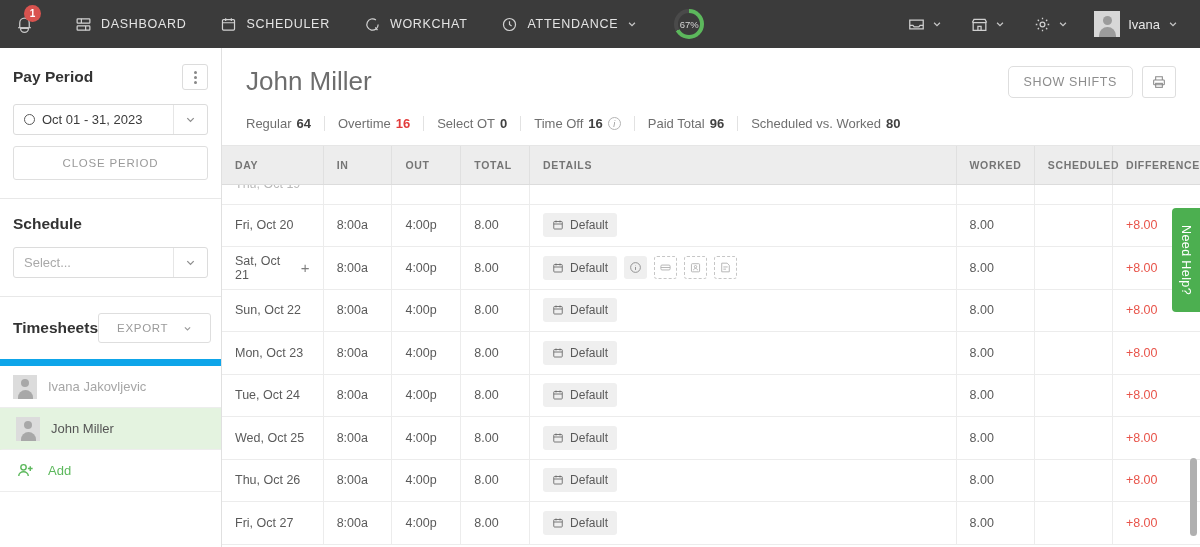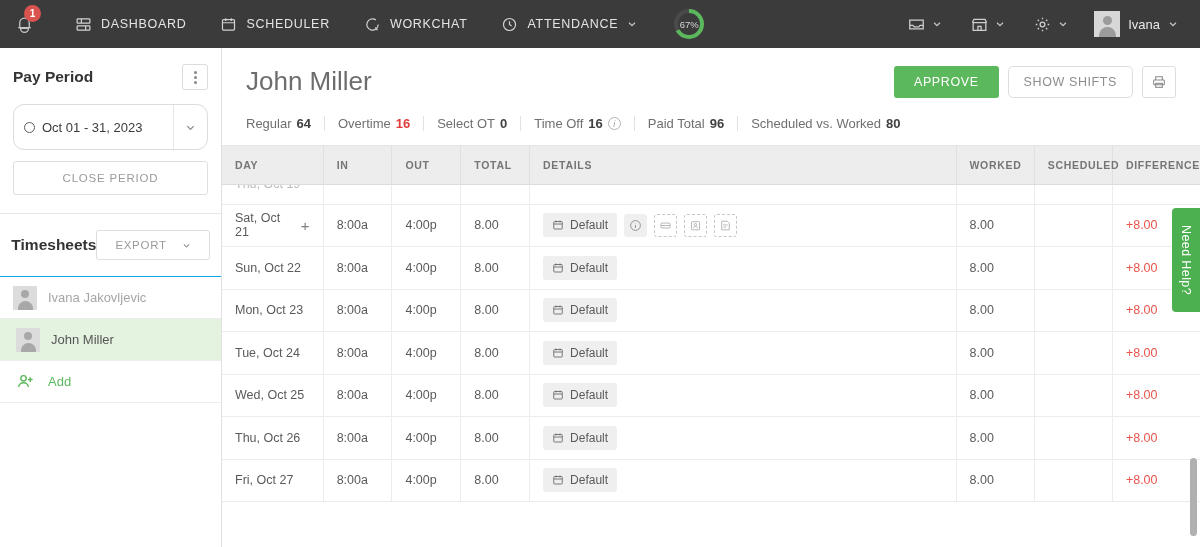--- a/index.html
+++ b/index.html
@@ -85,21 +85,21 @@
     margin-bottom: 14px;
   }
   .side-title { font-size: 15.5px; color: #333; font-weight: bold; }
   .kebab {
     width: 26px; height: 26px; border: 1px solid #dcdcdc; border-radius: 3px;
     background: #fff; display: flex; flex-direction: column; gap: 2px;
     align-items: center; justify-content: center; cursor: pointer;
   }
   .kebab i { width: 3px; height: 3px; border-radius: 50%; background: #888; display: block; }
   .select {
-    height: 46px; border: 1px solid #dcdcdc; border-radius: 11px;
+    height: 31px; border: 1px solid #dcdcdc; border-radius: 3px;
     display: flex; align-items: center; background: #fff; cursor: pointer;
   }
   .select .val {
     flex: 1; padding: 0 10px; font-size: 13px; color: #3b3b3b;
     display: flex; align-items: center; gap: 7px; white-space: nowrap;
   }
   .select .ph { color: #a9a9a9; }
   .select .arrow {
     width: 34px; height: 100%; border-left: 1px solid #e6e6e6;
     display: flex; align-items: center; justify-content: center; color: #8d8d8d;
@@ -108,22 +108,22 @@
     width: 11px; height: 11px; border: 1.6px solid #5a5a5a;
     border-radius: 50%; flex: none;
   }
   .btn-outline {
     margin-top: 11px; height: 34px; border: 1px solid #dfdfdf;
     border-radius: 3px; background: #fff; width: 100%; color: #9a9a9a;
     font-size: 11.5px; letter-spacing: .8px; cursor: pointer;
     font-family: inherit;
   }
   .ts-head {
-    display: flex; align-items: center; justify-content: center;
-    padding: 16px 13px; border-bottom: 1px solid #0ea5e9;
+    display: flex; align-items: center; justify-content: flex-start;
+    padding: 16px 13px; border-bottom: 7px solid #0ea5e9;
   }
   .export-btn {
     border: 1px solid #dedede; border-radius: 3px; background: #fff;
     color: #9a9a9a; font-size: 11.5px; letter-spacing: .7px;
     padding: 8px 18px; cursor: pointer; display: flex; align-items: center;
     gap: 15px; font-family: inherit;
   }
   .ts-row {
     display: flex; align-items: center; gap: 11px; padding: 10px 13px;
     border-bottom: 1px solid #ededed; cursor: pointer; height: 42px;
@@ -347,20 +347,35 @@
         </div>
         <div class="arrow">
           <svg width="11" height="11" viewBox="0 0 12 12" fill="none" stroke="#8d8d8d" stroke-width="1.4">
               <path d="M2.5 4.5L6 8l3.5-3.5"></path>
             </svg>
         </div>
       </div>
       <button class="btn-outline">CLOSE PERIOD</button>
     </div>
 
+    <div class="side-sec">
+      <div class="side-head">
+        <div class="side-title">Schedule</div>
+      </div>
+      <div class="select">
+        <div class="val">
+          <span class="ph">Select...</span>
+        </div>
+        <div class="arrow">
+          <svg width="11" height="11" viewBox="0 0 12 12" fill="none" stroke="#8d8d8d" stroke-width="1.4">
+              <path d="M2.5 4.5L6 8l3.5-3.5"></path>
+            </svg>
+        </div>
+      </div>
+    </div>
 
     <div class="ts-head">
       <div class="side-title">Timesheets</div>
       <button class="export-btn">
         <span>EXPORT</span>
         <svg width="9" height="9" viewBox="0 0 12 12" fill="none" stroke="#9a9a9a" stroke-width="1.5">
             <path d="M2.5 4.5L6 8l3.5-3.5"></path>
           </svg>
       </button>
     </div>
@@ -383,21 +398,20 @@
       </span>
       <span class="ts-name">Add</span>
     </div>
   </div>
 
   <div class="main">
     <div class="main-head">
       <div class="head-top">
         <h1 class="page-title">John Miller</h1>
         <div class="head-actions">
-          <button class="btn-approve">APPROVE</button>
           <button class="btn-shifts">SHOW SHIFTS</button>
           <div class="btn-print">
             <svg width="16" height="16" viewBox="0 0 24 24" fill="none" stroke="#8a8a8a" stroke-width="1.6">
               <path d="M7 9V4h10v5"></path>
                 <rect x="4" y="9" width="16" height="7" rx="1"></rect>
               <rect x="7" y="14" width="10" height="6"></rect>
             </svg>
           </div>
         </div>
       </div>
@@ -462,20 +476,40 @@
             </td>
             <td></td>
             <td></td>
             <td></td>
             <td></td>
             <td></td>
             <td></td>
             <td></td>
           </tr>
 
+          <tr>
+            <td>Fri, Oct 20</td>
+            <td>8:00a</td>
+            <td>4:00p</td>
+            <td>8.00</td>
+            <td>
+              <div class="detail-cell">
+                <span class="chip">
+                  <svg width="12" height="12" viewBox="0 0 24 24" fill="none" stroke="#6b6b6b" stroke-width="1.8">
+                    <rect x="3.5" y="5" width="17" height="15" rx="1.5"></rect>
+                      <path d="M3.5 10h17M8 3v4M16 3v4"></path>
+                  </svg>
+                  <span>Default</span>
+                </span>
+              </div>
+            </td>
+            <td>8.00</td>
+            <td></td>
+            <td class="diff">+8.00</td>
+          </tr>
 
           <tr>
             <td>
               <div class="day-cell">
                 <span>Sat, Oct 21</span>
                 <span class="plus-btn">+</span>
               </div>
             </td>
             <td>8:00a</td>
             <td>4:00p</td>

